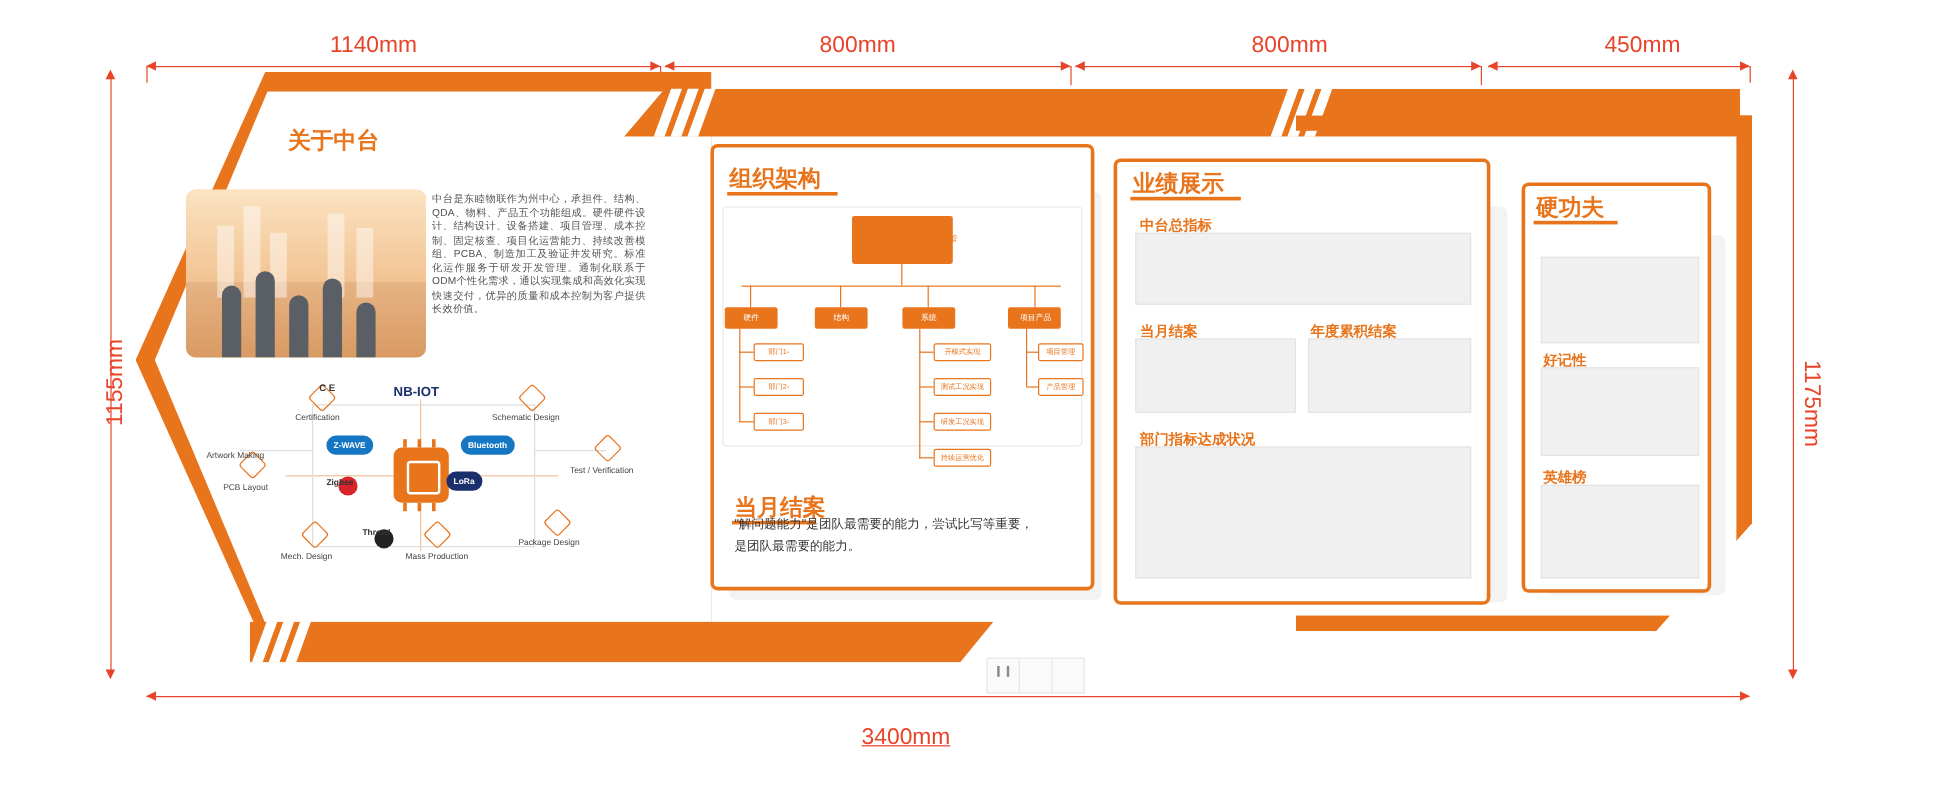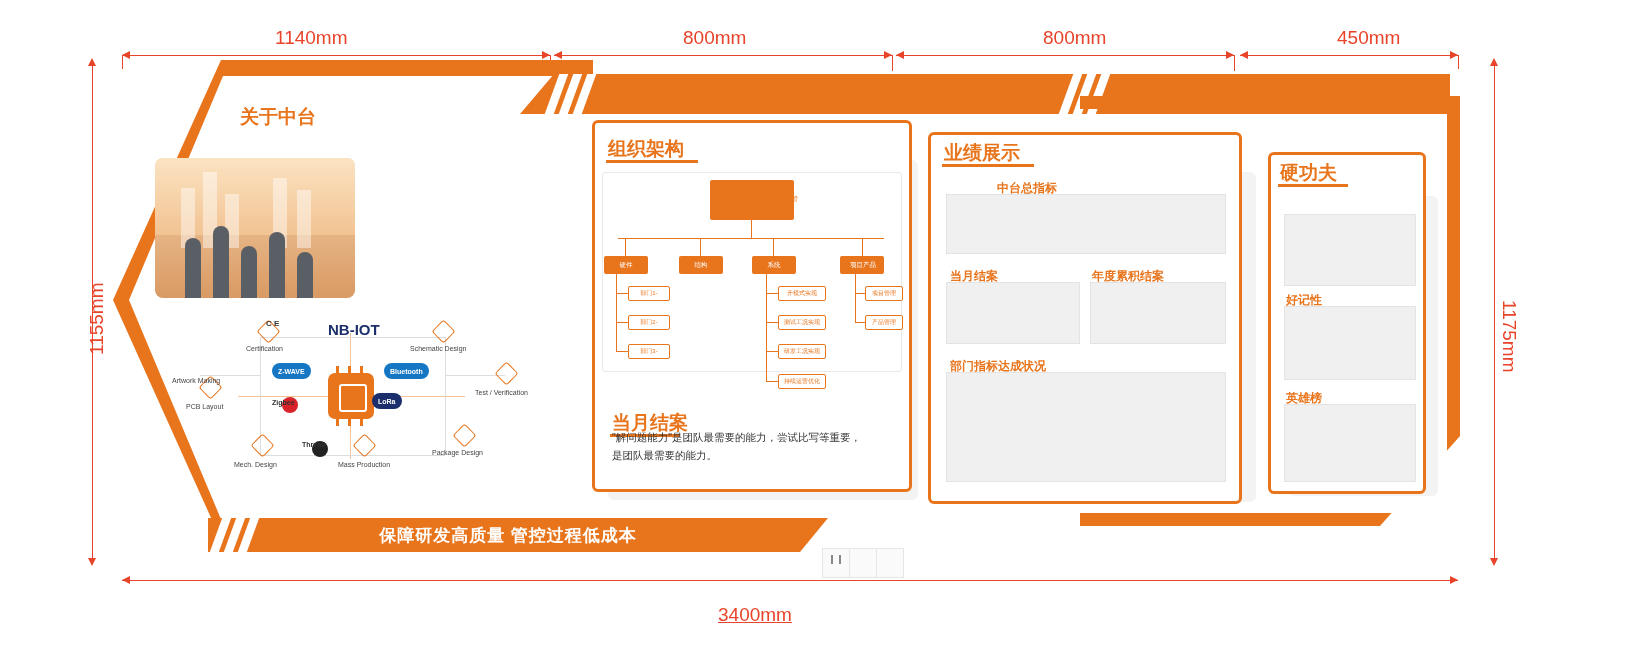--- a/index.html
+++ b/index.html
@@ -202,21 +202,21 @@
     color:#fff;
     font-size:7px;
     font-weight:bold;
     display:flex; align-items:center; justify-content:center;
     padding:0 6px;
     height:16px;
     white-space:nowrap;
   }
   .nbiot {
     position:absolute;
-    font-size:15px; font-weight:bold; color:#1a2f6b;
+    font-size:11px; font-weight:bold; color:#1a2f6b;
     white-space:nowrap;
   }
   .hex {
     position:absolute;
     width:17px;height:17px;
     border:1.2px solid #e8741c;
     border-radius:3px;
     transform:rotate(45deg);
   }
   .dline{position:absolute;background:#ddd;}
@@ -328,20 +328,21 @@
     <div class="bldg" style="left:70px;height:54px;"></div>
     <div class="bldg" style="left:118px;height:70px;"></div>
     <div class="bldg" style="left:142px;height:58px;"></div>
     <div class="hand" style="left:30px;"></div>
     <div class="hand" style="left:58px;height:72px;"></div>
     <div class="hand" style="left:86px;height:52px;"></div>
     <div class="hand" style="left:114px;height:66px;"></div>
     <div class="hand" style="left:142px;height:46px;"></div>
   </div>
 
+  <div class="about-text">中台是东睦物联作为州中心，承担件、结构、QDA、物料、产品五个功能组成。硬件硬件设计、结构设计、设备搭建、项目管理、成本控制、固定核查、项目化运营能力、持续改善模组、PCBA、制造加工及验证并发研究。标准化运作服务于研发开发管理。通制化联系于ODM个性化需求，通以实现集成和高效化实现快速交付，优异的质量和成本控制为客户提供长效价值。</div>
 
   <div class="tech-diagram">
 
     <div class="dline-o" style="left:78px;top:81px;width:92px;height:1px;"></div>
     <div class="dline-o" style="left:213px;top:81px;width:92px;height:1px;"></div>
     <div class="dline-o" style="left:190px;top:18px;width:1px;height:42px;"></div>
     <div class="dline-o" style="left:190px;top:104px;width:1px;height:40px;"></div>
     <div class="dline" style="left:100px;top:22px;width:90px;height:1px;"></div>
     <div class="dline" style="left:190px;top:22px;width:95px;height:1px;"></div>
     <div class="dline" style="left:100px;top:140px;width:90px;height:1px;"></div>
@@ -473,21 +474,21 @@
   <div class="panel-title" style="left:612px;top:410px;">当月结案</div>
   <div class="panel-title-underline" style="left:610px;top:434px;width:70px;"></div>
   <div class="culture-text" style="left:612px;top:428px;">"解问题能力"是团队最需要的能力，尝试比写等重要，</div>
   <div class="culture-text" style="left:612px;top:446px;">是团队最需要的能力。</div>
 
   <div class="panel-shadow" style="left:948px;top:172px;width:308px;height:330px;"></div>
   <div class="panel" style="left:928px;top:132px;width:314px;height:372px;"></div>
   <div class="panel-title" style="left:944px;top:140px;">业绩展示</div>
   <div class="panel-title-underline" style="left:942px;top:164px;width:92px;"></div>
 
-  <div class="sub-title" style="left:950px;top:180px;margin-left:47px;">中台总指标</div>
+  <div class="sub-title" style="left:950px;top:180px;">中台总指标</div>
   <div class="grey-box" style="left:946px;top:194px;width:280px;height:60px;"></div>
 
   <div class="sub-title" style="left:950px;top:268px;">当月结案</div>
   <div class="grey-box" style="left:946px;top:282px;width:134px;height:62px;"></div>
 
   <div class="sub-title" style="left:1092px;top:268px;">年度累积结案</div>
   <div class="grey-box" style="left:1090px;top:282px;width:136px;height:62px;"></div>
 
   <div class="sub-title" style="left:950px;top:358px;">部门指标达成状况</div>
   <div class="grey-box" style="left:946px;top:372px;width:280px;height:110px;"></div>
@@ -505,21 +506,20 @@
 
   <div class="sub-title" style="left:1286px;top:390px;">英雄榜</div>
   <div class="grey-box" style="left:1284px;top:404px;width:132px;height:78px;"></div>
 
   <div class="banner-bot"></div>
   <div class="slash-grp" style="left:216px;top:518px;">
     <div class="slash white" style="height:34px;"></div>
     <div class="slash white" style="height:34px;"></div>
     <div class="slash white" style="height:34px;"></div>
   </div>
-  <div class="banner-bot-txt">保障研发高质量  管控过程低成本</div>
 
   <div class="plug">
     <div class="cell">
       <div class="pin" style="left:8px;"></div>
       <div class="pin" style="left:16px;"></div>
     </div>
     <div class="cell"></div>
     <div class="cell"></div>
   </div>
 

